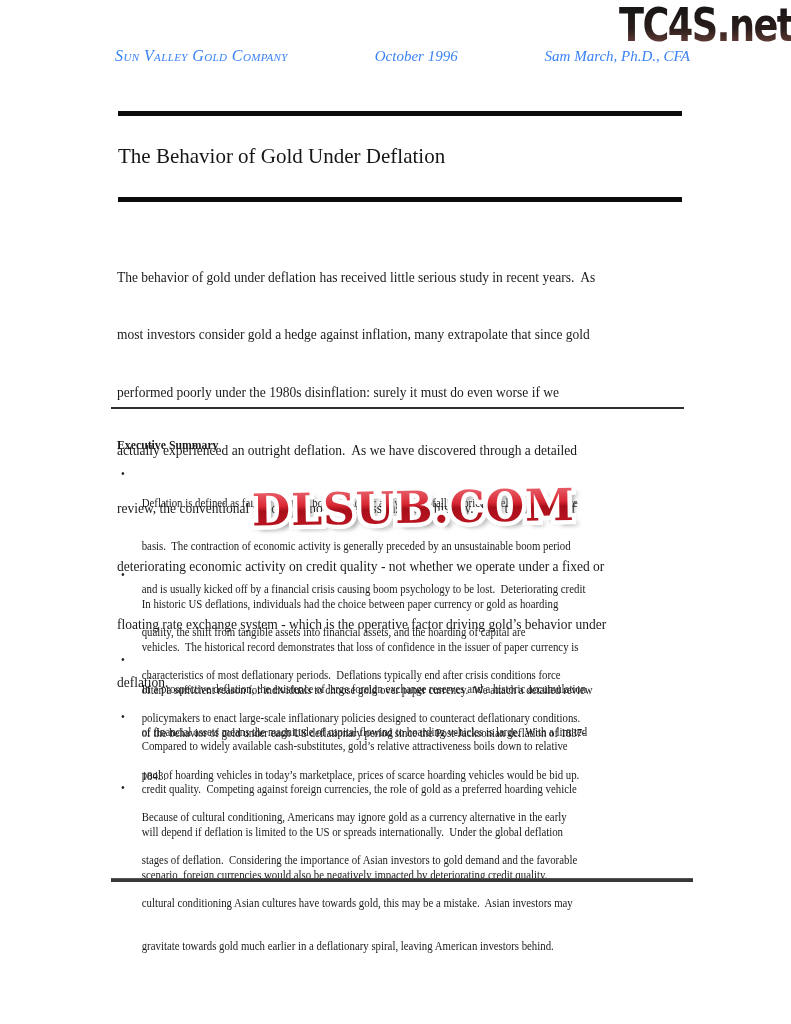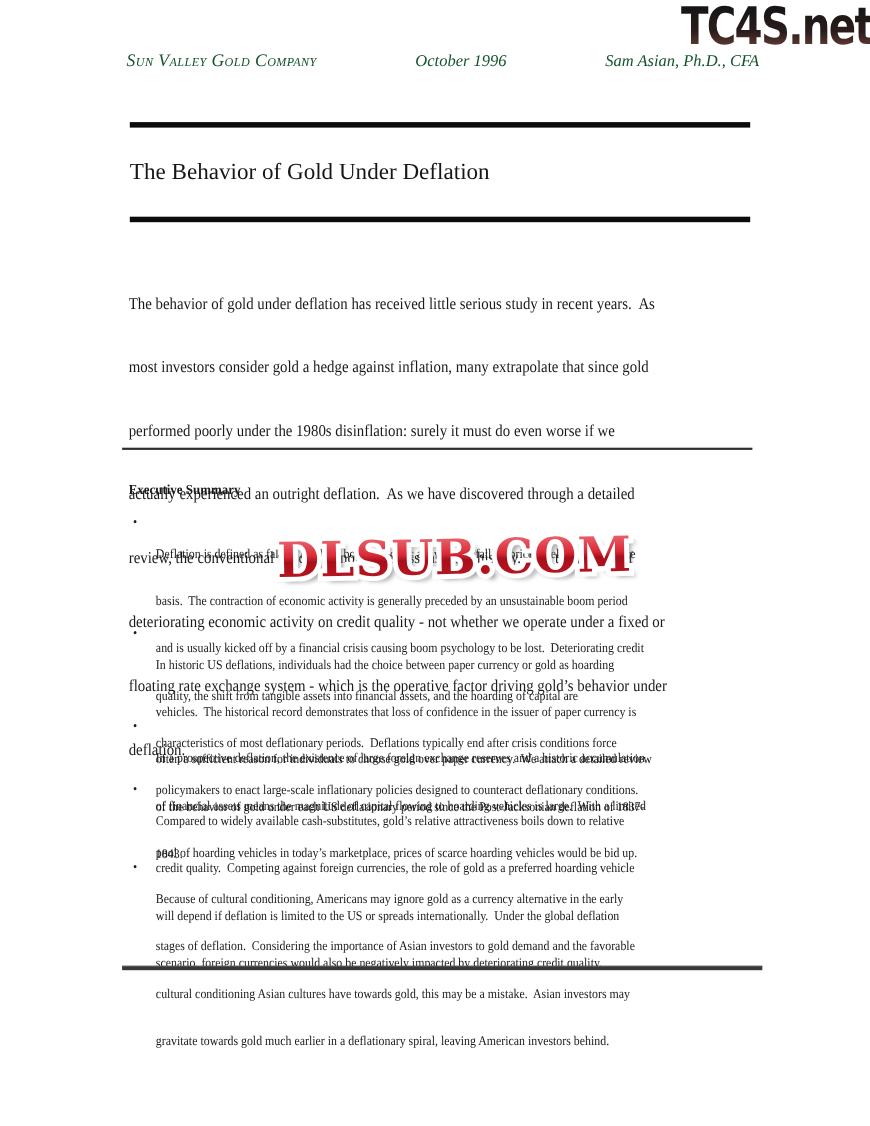--- a/index.html
+++ b/index.html
@@ -4,21 +4,21 @@
 <style>
   html,body{margin:0;padding:0;background:#ffffff;}
   .page{
     position:relative;width:791px;height:975px;background:#ffffff;
     font-family:"Liberation Serif",serif;color:#1a1a1a;overflow:hidden;
   }
   
   .header-row{
     position:absolute;left:115px;top:47px;width:575px;
     display:flex;justify-content:space-between;align-items:baseline;
-    font-style:italic;font-size:15px;color:#14532d;white-space:pre;
+    font-style:italic;font-size:15px;color:#3b82f6;white-space:pre;
   }
   .company{font-variant:small-caps;letter-spacing:0.4px;font-size:16px;}
   
   .rule{position:absolute;background:#0c0c0c;}
   .rule-thick-top{left:118px;top:111px;width:564px;height:5px;}
   .rule-thick-bottom{left:118px;top:197px;width:564px;height:5px;}
   .rule-thin{left:111px;top:407px;width:573px;height:2px;background:#2e2e2e;}
   .rule-footer{left:111px;top:878px;width:582px;height:3px;background:#383838;border-top:1px solid #555;}
   
   .doc-title{
@@ -87,21 +87,21 @@
 </head>
 <body>
 
 <div class="page">
 
   <div class="wm-tc4s">TC4S.net</div>
 
   <div class="header-row">
     <span class="company">Sun Valley Gold Company</span>
     <span>October 1996</span>
-    <span>Sam Asian, Ph.D., CFA</span>
+    <span>Sam March, Ph.D., CFA</span>
   </div>
 
   <div class="rule rule-thick-top"></div>
   <div class="doc-title">The Behavior of Gold Under Deflation</div>
   <div class="rule rule-thick-bottom"></div>
 
   <div class="intro">
     <div>The behavior of gold under deflation has received little serious study in recent years.  As</div>
     <div>most investors consider gold a hedge against inflation, many extrapolate that since gold</div>
     <div>performed poorly under the 1980s disinflation: surely it must do even worse if we</div>

